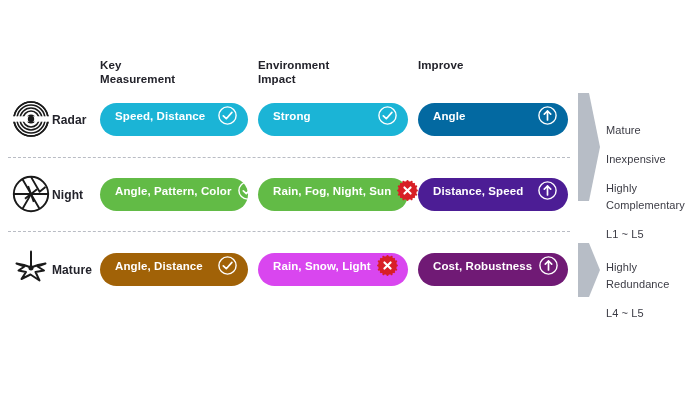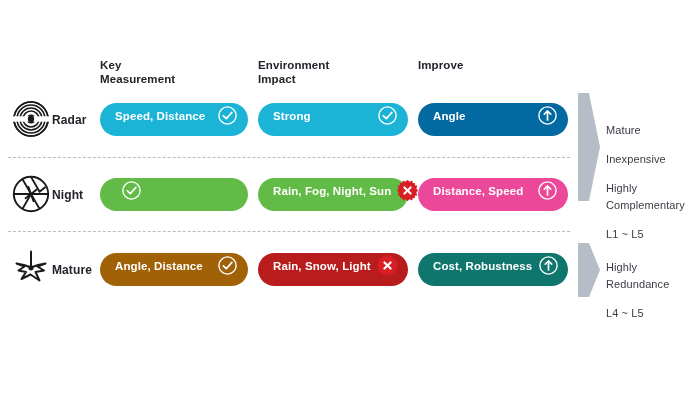--- a/index.html
+++ b/index.html
@@ -215,20 +215,21 @@
         <path d="M31.5 37.8 L22.9 22.9 L17.0 27.7"></path>
         <path d="M14.4 38.0 L23.0 23.1 L14.4 23.1"></path>
         <path d="M5.9 23 L23 23 L20.1 15.2"></path>
         <path d="M14.5 8.2 L23.1 23.1 L29.0 18.3"></path>
       </g>
     </svg>
   </div>
   <div class="row-label">Night</div>
 
   <div class="pill pill-1" style="background:#62BB46">
+    <span class="pill-text">Angle, Pattern, Color</span>
     <span class="pill-badge">
       <svg viewBox="0 0 21 21" xmlns="http://www.w3.org/2000/svg">
         <circle cx="10.5" cy="10.5" r="8.6" fill="none" stroke="#ffffff" stroke-width="1.4"></circle>
         <path d="M6.3 10.8 L9.3 13.7 L14.9 7.4" fill="none" stroke="#ffffff" stroke-width="1.7" stroke-linecap="round" stroke-linejoin="round"></path>
       </svg>
     </span>
   </div>
 
   <div class="pill pill-2" style="background:#62BB46">
     <span class="pill-text">Rain, Fog, Night, Sun</span>
@@ -246,21 +247,21 @@
             <path d="M1.8 6.4 L19.2 14.6"></path>
             <path d="M1.8 14.6 L19.2 6.4"></path>
           </g>
         </g>
         <circle cx="10.5" cy="10.5" r="7.9" fill="#D81F26"></circle>
         <path d="M7.4 7.4 L13.6 13.6 M13.6 7.4 L7.4 13.6" fill="none" stroke="#ffffff" stroke-width="2.1" stroke-linecap="round"></path>
       </svg>
     </span>
   </div>
 
-  <div class="pill pill-3" style="background:#ec4899">
+  <div class="pill pill-3" style="background:#4c1d95">
     <span class="pill-text">Distance, Speed</span>
     <span class="pill-badge">
       <svg viewBox="0 0 21 21" xmlns="http://www.w3.org/2000/svg">
         <circle cx="10.5" cy="10.5" r="8.6" fill="none" stroke="#ffffff" stroke-width="1.4"></circle>
         <path d="M10.5 15 L10.5 6.2" fill="none" stroke="#ffffff" stroke-width="1.7" stroke-linecap="round"></path>
         <path d="M7.3 9.2 L10.5 6.0 L13.7 9.2" fill="none" stroke="#ffffff" stroke-width="1.7" stroke-linecap="round" stroke-linejoin="round"></path>
       </svg>
     </span>
   </div>
 </div>
@@ -282,21 +283,21 @@
   <div class="pill pill-1" style="background:#a16207">
     <span class="pill-text">Angle, Distance</span>
     <span class="pill-badge">
       <svg viewBox="0 0 21 21" xmlns="http://www.w3.org/2000/svg">
         <circle cx="10.5" cy="10.5" r="8.6" fill="none" stroke="#ffffff" stroke-width="1.4"></circle>
         <path d="M6.3 10.8 L9.3 13.7 L14.9 7.4" fill="none" stroke="#ffffff" stroke-width="1.7" stroke-linecap="round" stroke-linejoin="round"></path>
       </svg>
     </span>
   </div>
 
-  <div class="pill pill-2" style="background:#b91c1c">
+  <div class="pill pill-2" style="background:#d946ef">
     <span class="pill-text">Rain, Snow, Light</span>
     <span class="pill-badge">
       <svg viewBox="0 0 21 21" xmlns="http://www.w3.org/2000/svg">
         <g fill="#D81F26">
           <circle cx="10.5" cy="10.5" r="9.4"></circle>
           <g stroke="#D81F26" stroke-width="2.1" stroke-linecap="round">
             <path d="M10.5 1.1 L10.5 19.9"></path>
             <path d="M1.1 10.5 L19.9 10.5"></path>
             <path d="M3.9 3.9 L17.1 17.1"></path>
             <path d="M17.1 3.9 L3.9 17.1"></path>
@@ -305,21 +306,21 @@
             <path d="M1.8 6.4 L19.2 14.6"></path>
             <path d="M1.8 14.6 L19.2 6.4"></path>
           </g>
         </g>
         <circle cx="10.5" cy="10.5" r="7.9" fill="#D81F26"></circle>
         <path d="M7.4 7.4 L13.6 13.6 M13.6 7.4 L7.4 13.6" fill="none" stroke="#ffffff" stroke-width="2.1" stroke-linecap="round"></path>
       </svg>
     </span>
   </div>
 
-  <div class="pill pill-3" style="background:#0f766e">
+  <div class="pill pill-3" style="background:#701a75">
     <span class="pill-text">Cost, Robustness</span>
     <span class="pill-badge">
       <svg viewBox="0 0 21 21" xmlns="http://www.w3.org/2000/svg">
         <circle cx="10.5" cy="10.5" r="8.6" fill="none" stroke="#ffffff" stroke-width="1.4"></circle>
         <path d="M10.5 15 L10.5 6.2" fill="none" stroke="#ffffff" stroke-width="1.7" stroke-linecap="round"></path>
         <path d="M7.3 9.2 L10.5 6.0 L13.7 9.2" fill="none" stroke="#ffffff" stroke-width="1.7" stroke-linecap="round" stroke-linejoin="round"></path>
       </svg>
     </span>
   </div>
 </div>

